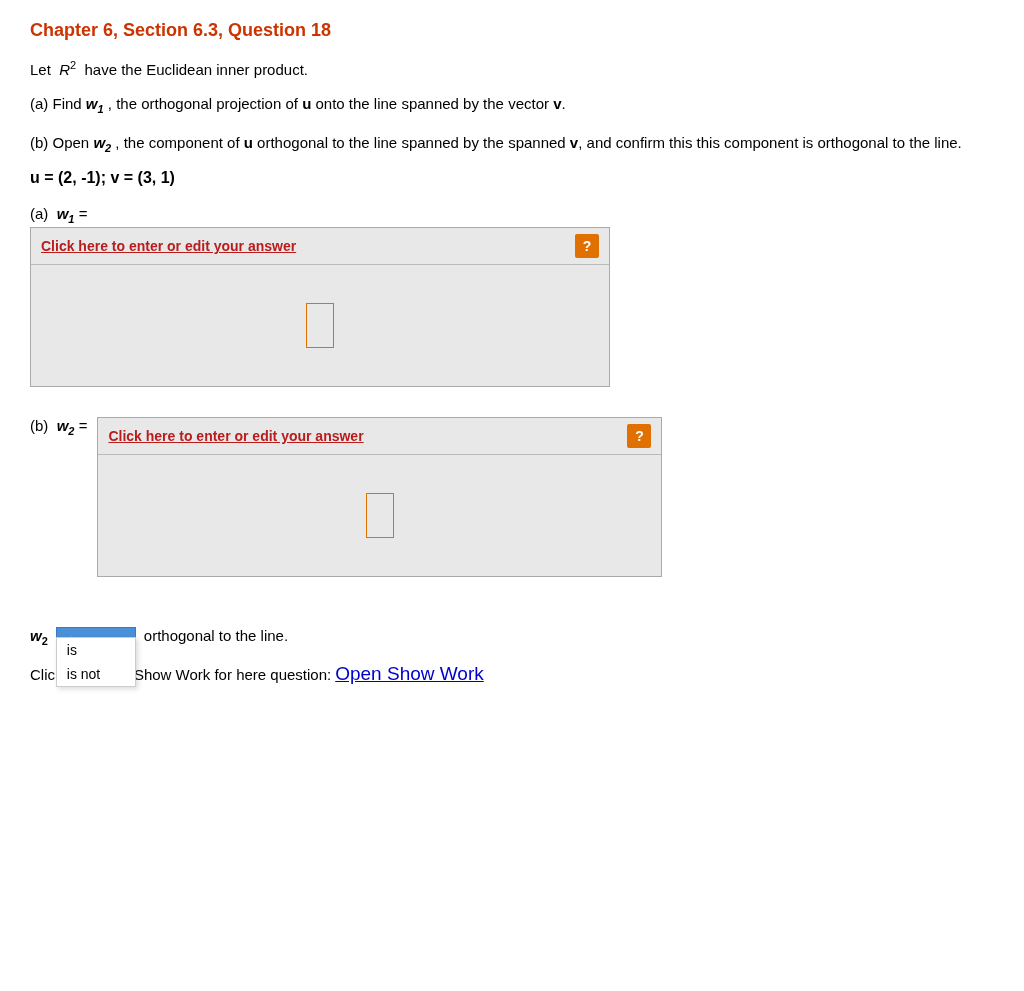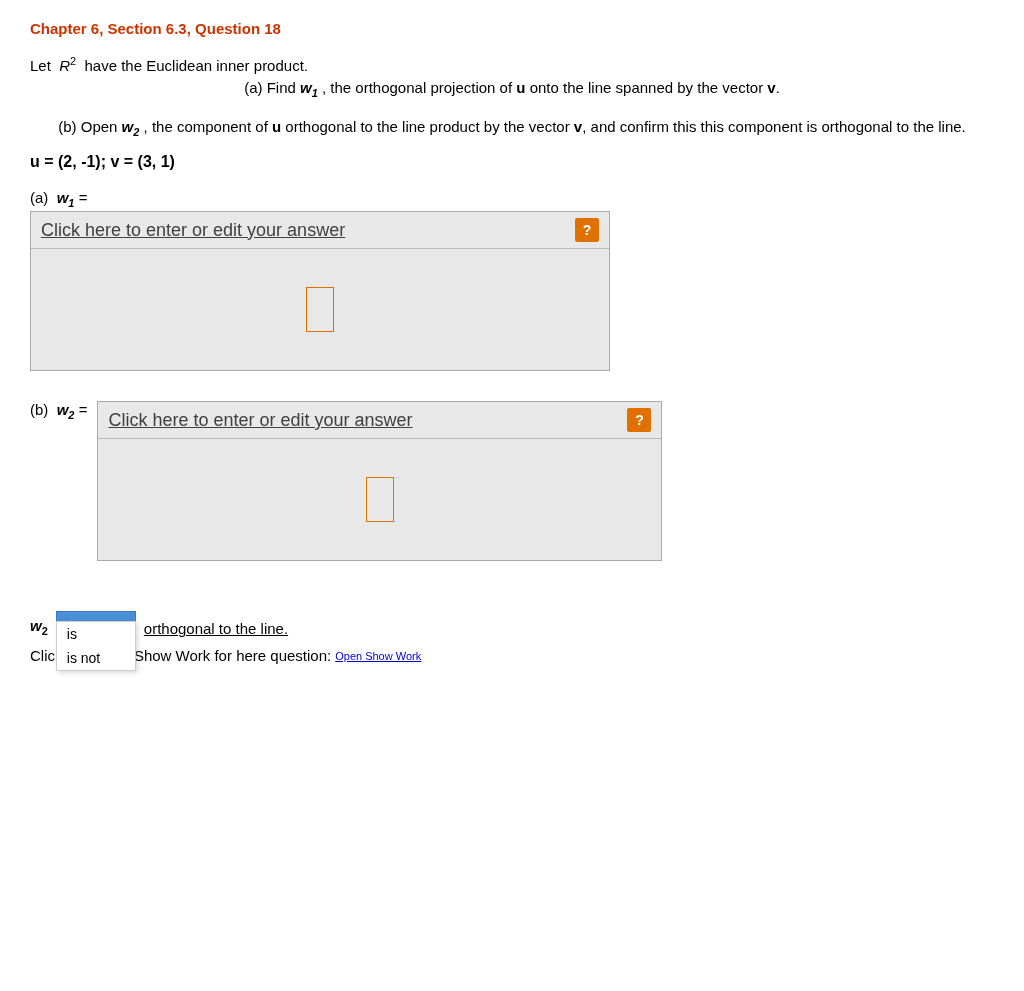--- a/index.html
+++ b/index.html
@@ -7,32 +7,31 @@
       font-family: Arial, sans-serif;
       font-size: 15px;
       background: #fff;
       color: #000;
       padding: 20px 30px;
       max-width: 1024px;
     }
     .chapter-title {
       color: #cc3300;
       font-weight: bold;
-      font-size: 15px;
+      font-size: 18px;
       margin-bottom: 18px;
     }
     .intro-text {
-      margin-bottom: 2px;
+      margin-bottom: 14px;
       font-size: 15px;
     }
     .part-text {
       margin-bottom: 12px;
       font-size: 15px;
       line-height: 1.6;
-      text-align: center;
     }
     .equation {
       font-size: 16px;
       font-weight: bold;
       margin: 4px 0 18px 0;
     }
     .part-label {
       font-size: 15px;
       margin-bottom: 2px;
     }
@@ -51,24 +50,25 @@
     }
     .answer-box-top {
       padding: 6px 10px;
       background: #e8e8e8;
       border-bottom: 1px solid #bbb;
       display: flex;
       justify-content: space-between;
       align-items: center;
     }
     .answer-link {
-      color: #404040;
+      color: #b91c1c;
       text-decoration: underline;
-      font-size: 18px;
-      cursor: pointer;
+      font-size: 14px;
+      cursor: pointer;
+      font-weight: bold;
     }
     .help-btn {
       background: #e07000;
       color: #fff;
       border: none;
       font-weight: bold;
       font-size: 14px;
       width: 24px;
       height: 24px;
       display: flex;
@@ -95,21 +95,21 @@
       align-items: flex-start;
       margin-bottom: 20px;
     }
     .part-b-label {
       font-size: 15px;
       margin-right: 10px;
       white-space: nowrap;
     }
     .bottom-section {
       display: flex;
-      align-items: flex-end;
+      align-items: flex-start;
       gap: 8px;
       margin-top: 12px;
       flex-wrap: wrap;
     }
     .w2-label {
       font-size: 15px;
       font-weight: normal;
     }
     .dropdown-container {
       position: relative;
@@ -143,56 +143,55 @@
       box-shadow: 2px 2px 5px rgba(0,0,0,0.15);
     }
     .dropdown-item {
       padding: 4px 10px;
       font-size: 14px;
       cursor: pointer;
       color: #000;
     }
     .orthogonal-text {
       font-size: 15px;
-      text-decoration: underline;
     }
     .click-row {
       display: flex;
       align-items: center;
       gap: 4px;
       margin-top: 10px;
       flex-wrap: wrap;
     }
     .click-label {
       font-size: 15px;
     }
     .show-work-link {
       color: #0000cc;
       text-decoration: underline;
-      font-size: 11px;
+      font-size: 19px;
       cursor: pointer;
     }
     sup { font-size: 11px; }
     sub { font-size: 11px; }
   </style>
 </head>
 <body>
 
 <div class="chapter-title">Chapter 6, Section 6.3, Question 18</div>
 
 <div class="intro-text">
   Let &nbsp;<span><em>R</em><sup>2</sup></span>&nbsp; <span>have the Euclidean inner product.</span>
 </div>
 
 <div class="part-text">
   <span>(a) Find</span>&nbsp;<strong><em>w<sub>1</sub></em></strong>&nbsp;<span>, the orthogonal projection of</span>&nbsp;<strong>u</strong>&nbsp;<span>onto the line spanned by the vector</span>&nbsp;<strong>v</strong><span>.</span>
 </div>
 
 <div class="part-text">
-  <span>(b) Open</span>&nbsp;<strong><em>w<sub>2</sub></em></strong>&nbsp;<span>, the component of</span>&nbsp;<strong>u</strong>&nbsp;<span>orthogonal to the line product by the vector</span>&nbsp;<strong>v</strong><span>, and confirm this this component is orthogonal to the line.</span>
+  <span>(b) Open</span>&nbsp;<strong><em>w<sub>2</sub></em></strong>&nbsp;<span>, the component of</span>&nbsp;<strong>u</strong>&nbsp;<span>orthogonal to the line spanned by the spanned</span>&nbsp;<strong>v</strong><span>, and confirm this this component is orthogonal to the line.</span>
 </div>
 
 <div class="equation">u = (2, -1); v = (3, 1)</div>
 
 <div class="part-label">
   <span>(a)</span>&nbsp;&nbsp;<strong><em>w<sub>1</sub></em></strong>&nbsp;=
 </div>
 
 <div class="answer-box-container">
   <div class="answer-box-top">

